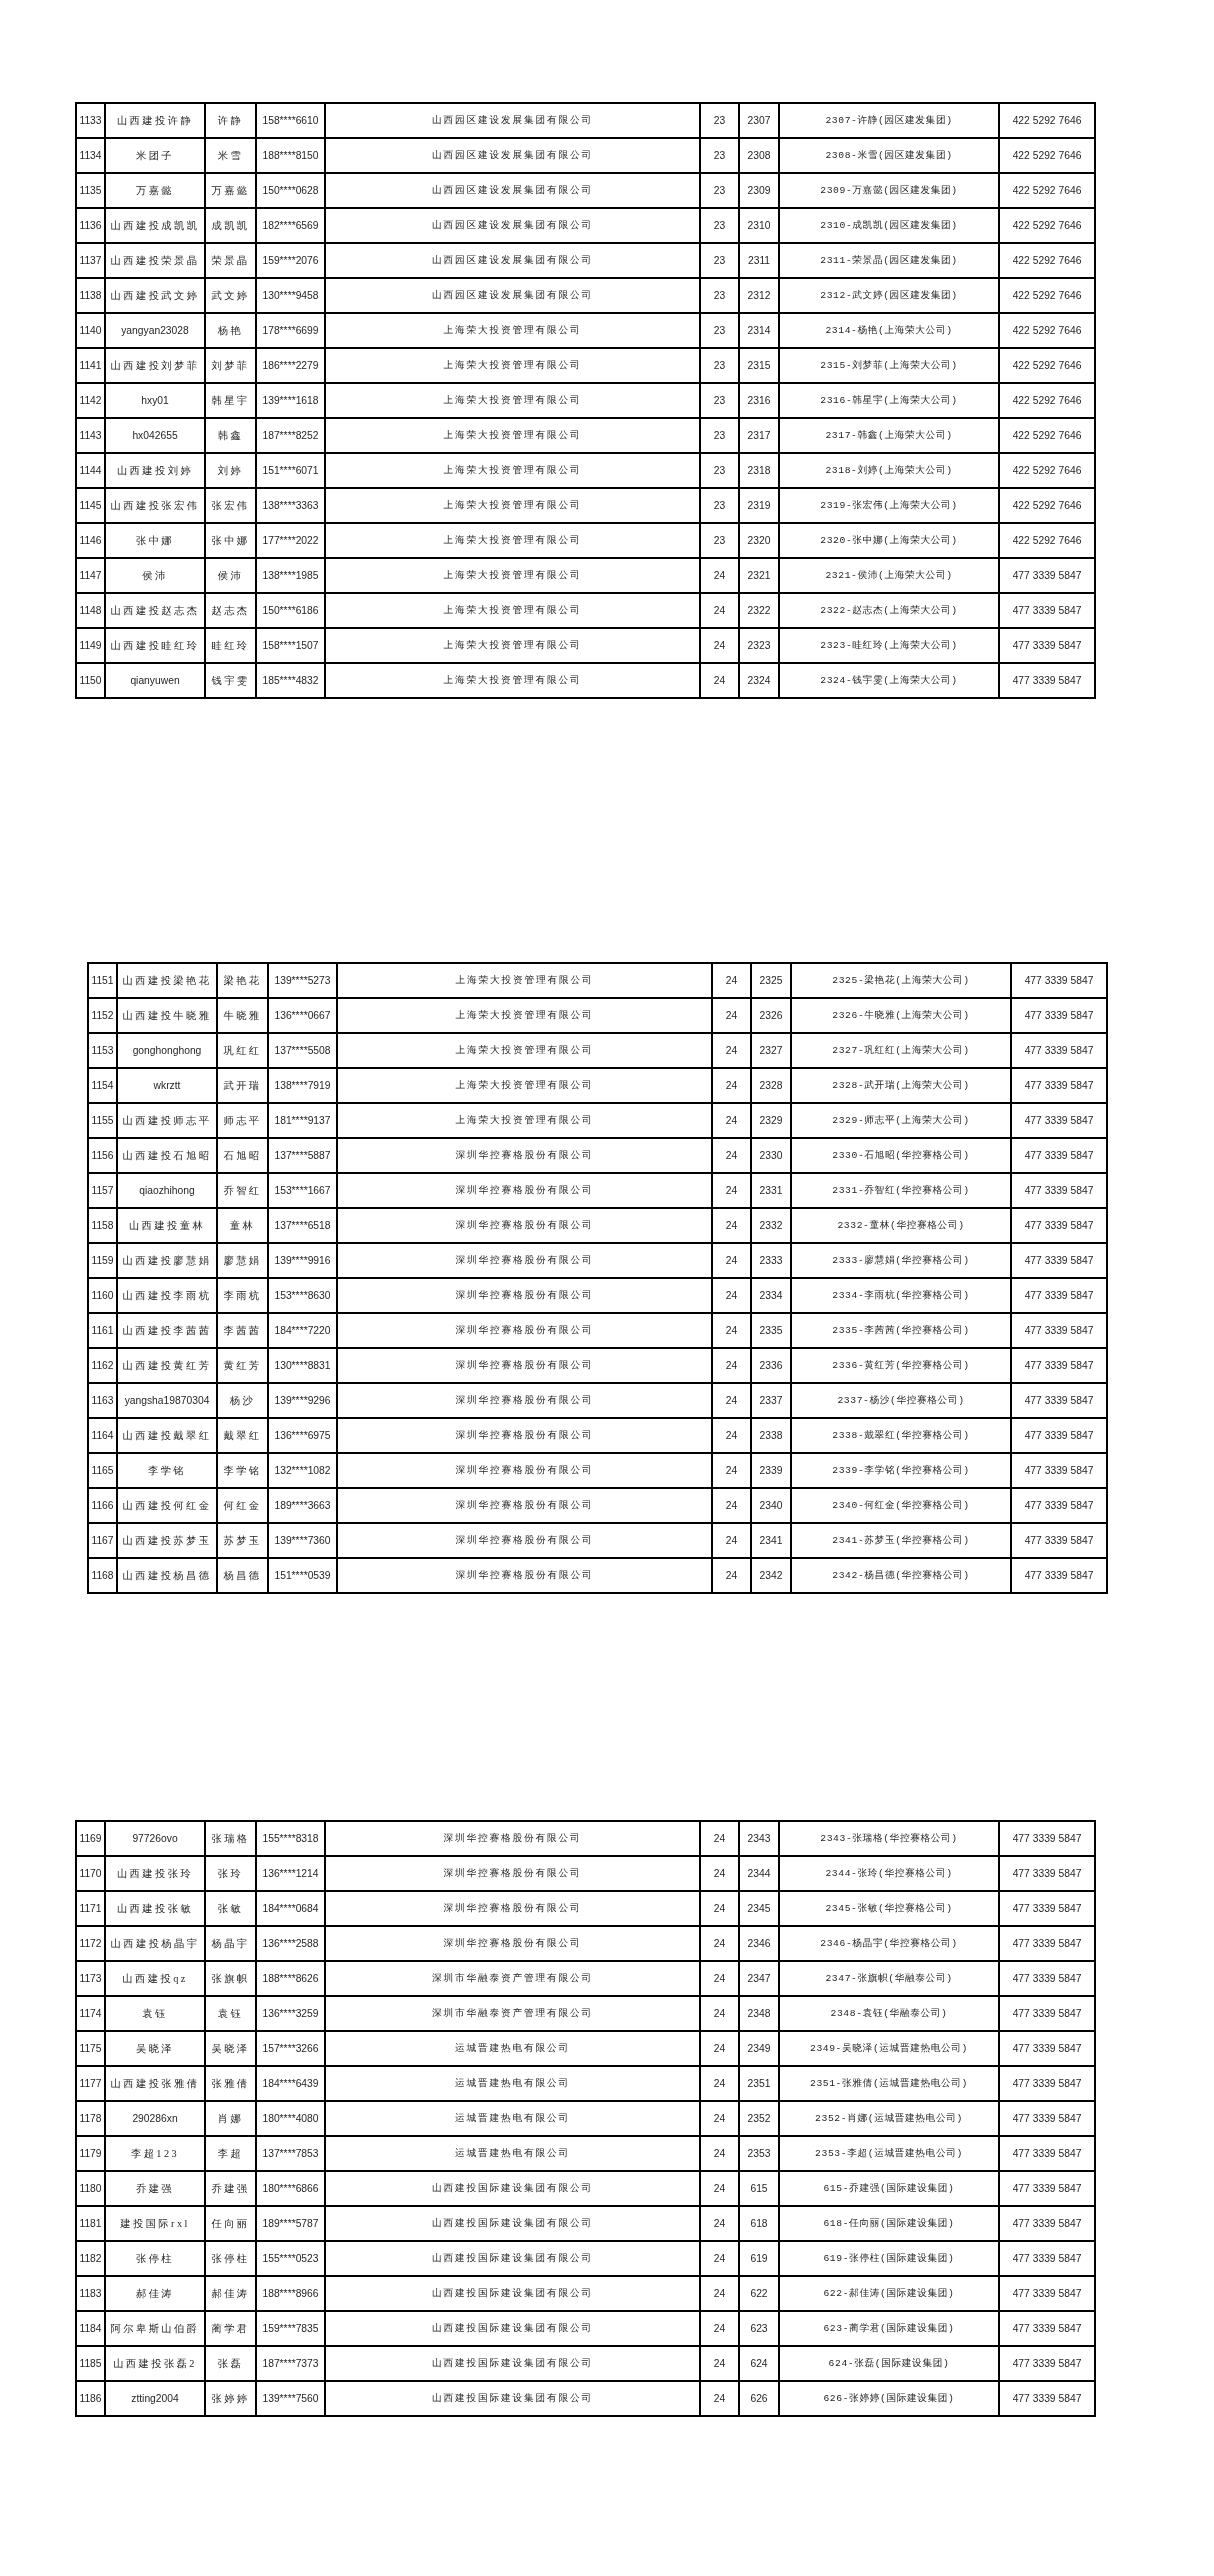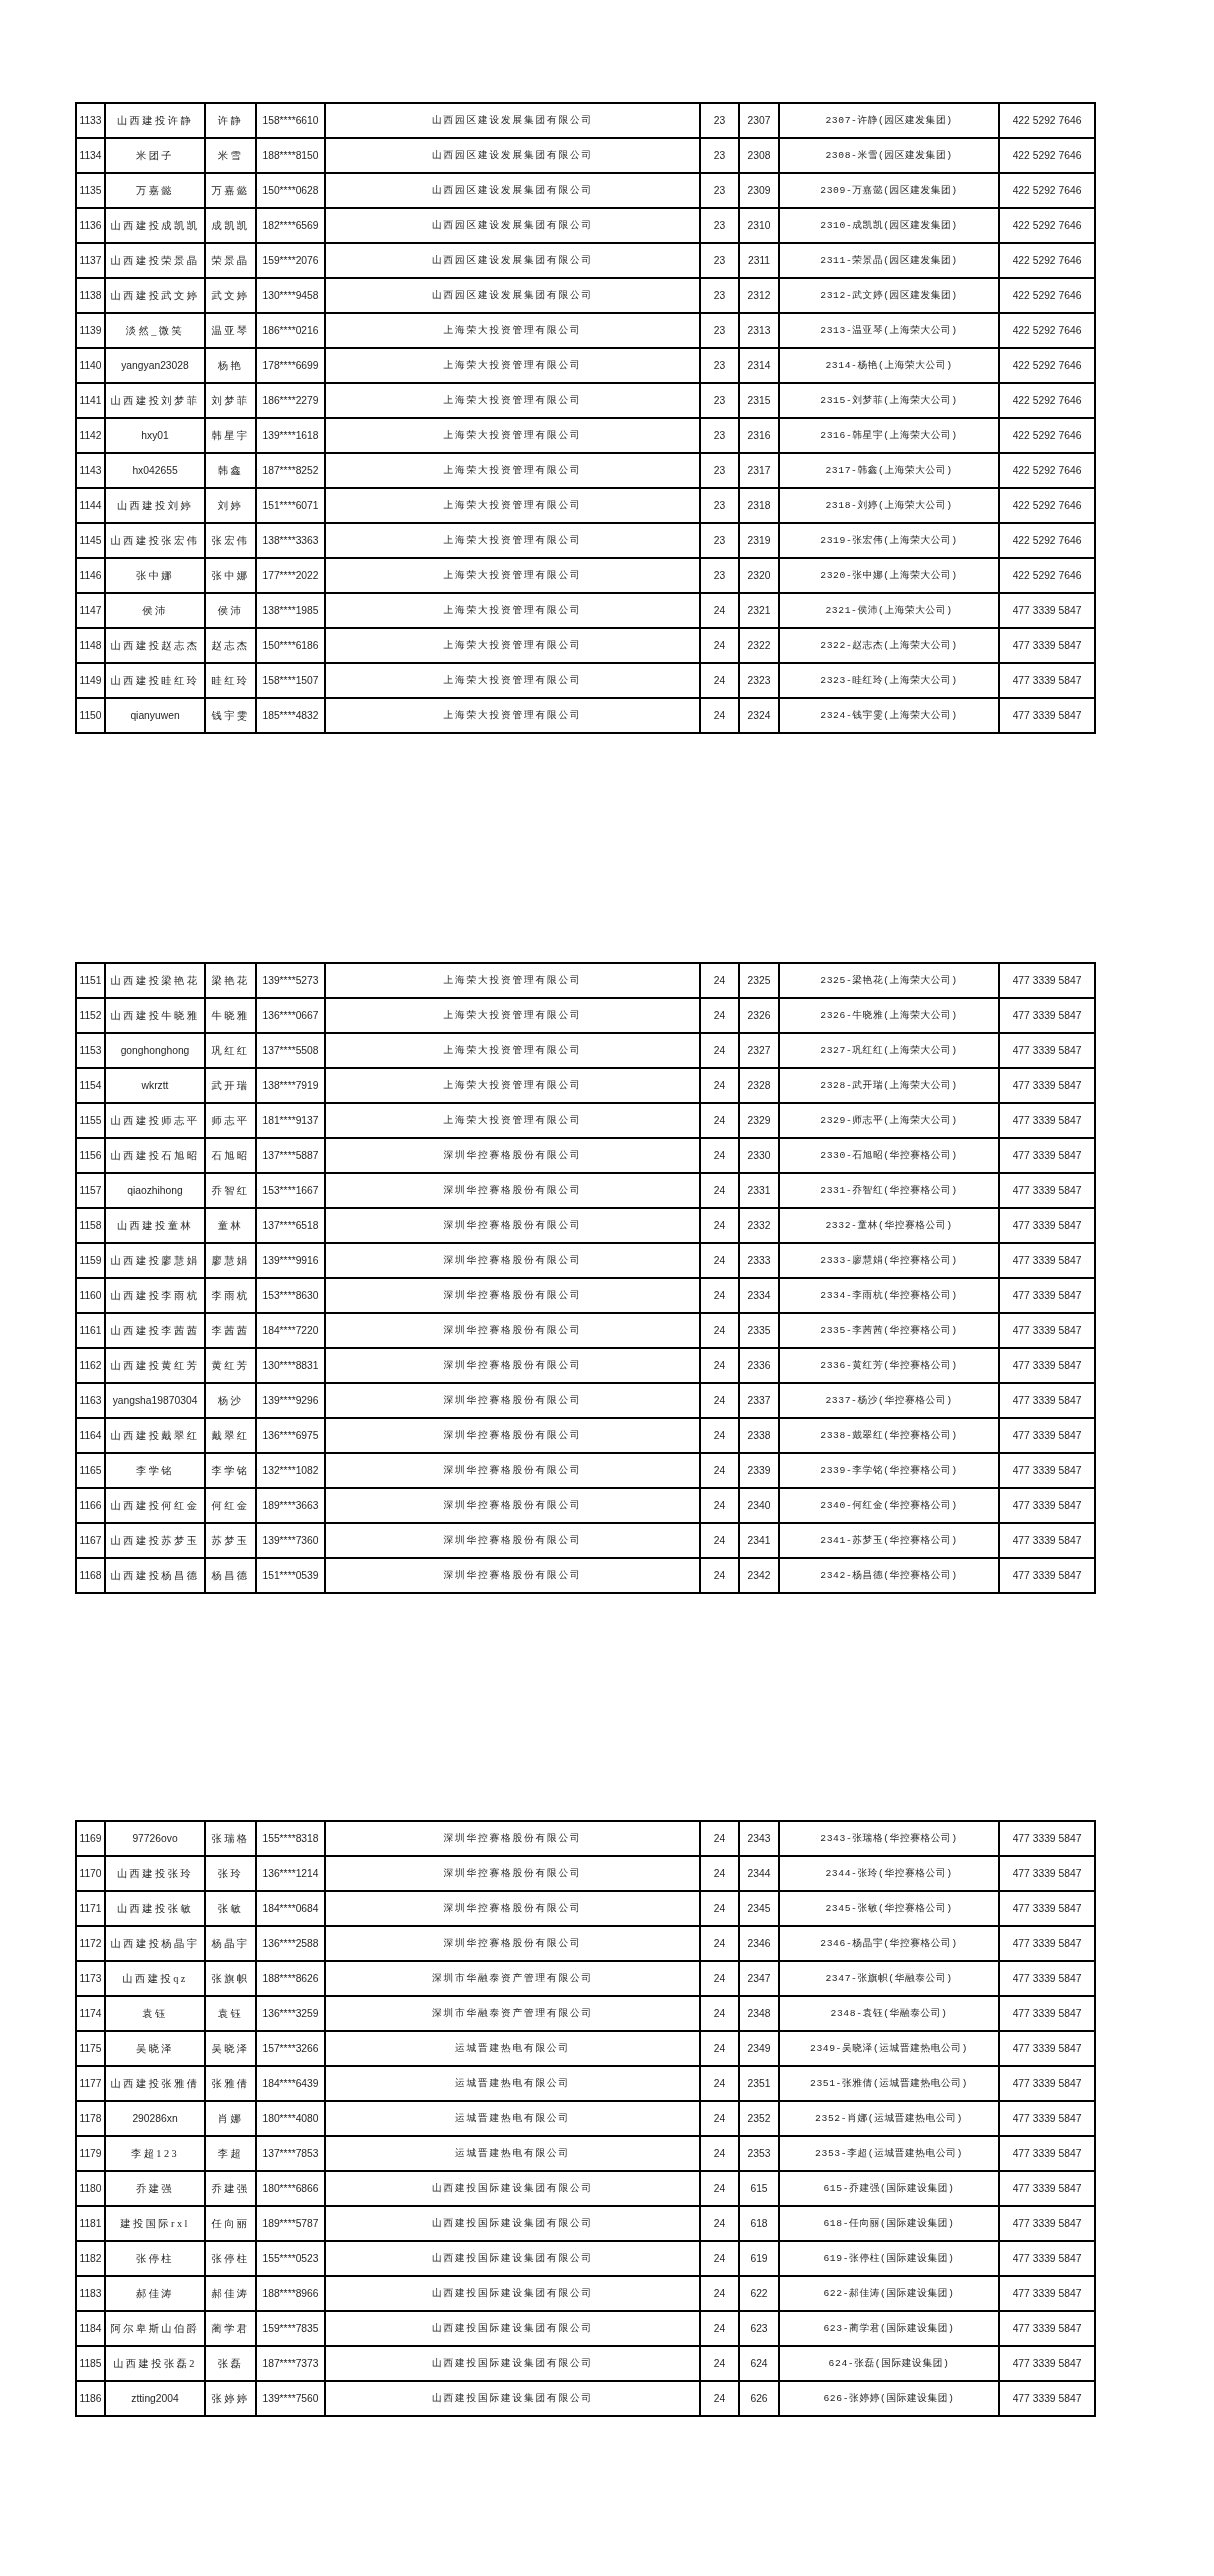--- a/index.html
+++ b/index.html
@@ -6,21 +6,21 @@
   body{
     width:1214px;height:2576px;position:relative;background:#ffffff;
     font-family:"Liberation Sans", sans-serif;
   }
   .pages{position:absolute;inset:0;}
   table.page{
     position:absolute;left:75px;width:1017px;
     border-collapse:collapse;table-layout:fixed;background:#fff;
   }
   #page1{top:102px;padding-left:23px;}
-  #page2{top:962px;}
+  #page2{top:962px;margin-left:12px;}
   #page3{top:1820px;border-radius:7px;}
   td{
     border:2.4px solid #000;height:33px;padding:0 1.2px;
     text-align:center;vertical-align:middle;
     color:#1f1f1f;font-size:10.3px;white-space:nowrap;overflow:hidden;
   }
   col.c0{width:29px}  col.c1{width:100px} col.c2{width:51px}
   col.c3{width:69px} col.c4{width:375px} col.c5{width:39px}
   col.c6{width:40px}  col.c7{width:220px} col.c8{width:96px}
   td.cjk{letter-spacing:2.4px;font-family:"Liberation Serif", serif;}
@@ -107,31 +107,20 @@
           <td class="cell-nickname cjk">山西建投武文婷</td>
           <td class="cell-real-name cjk">武文婷</td>
           <td class="cell-phone">130****9458</td>
           <td class="cell-company">山西园区建设发展集团有限公司</td>
           <td class="cell-group-no">23</td>
           <td class="cell-seat-no">2312</td>
           <td class="cell-seat-label">2312-武文婷(园区建发集团)</td>
           <td class="cell-conference-number">422 5292 7646</td>
         </tr>
         <tr>
-          <td class="cell-id">1139</td>
-          <td class="cell-nickname cjk">淡然_微笑</td>
-          <td class="cell-real-name cjk">温亚琴</td>
-          <td class="cell-phone">186****0216</td>
-          <td class="cell-company">上海荣大投资管理有限公司</td>
-          <td class="cell-group-no">23</td>
-          <td class="cell-seat-no">2313</td>
-          <td class="cell-seat-label">2313-温亚琴(上海荣大公司)</td>
-          <td class="cell-conference-number">422 5292 7646</td>
-        </tr>
-        <tr>
           <td class="cell-id">1140</td>
           <td class="cell-nickname">yangyan23028</td>
           <td class="cell-real-name cjk">杨艳</td>
           <td class="cell-phone">178****6699</td>
           <td class="cell-company">上海荣大投资管理有限公司</td>
           <td class="cell-group-no">23</td>
           <td class="cell-seat-no">2314</td>
           <td class="cell-seat-label">2314-杨艳(上海荣大公司)</td>
           <td class="cell-conference-number">422 5292 7646</td>
         </tr>

